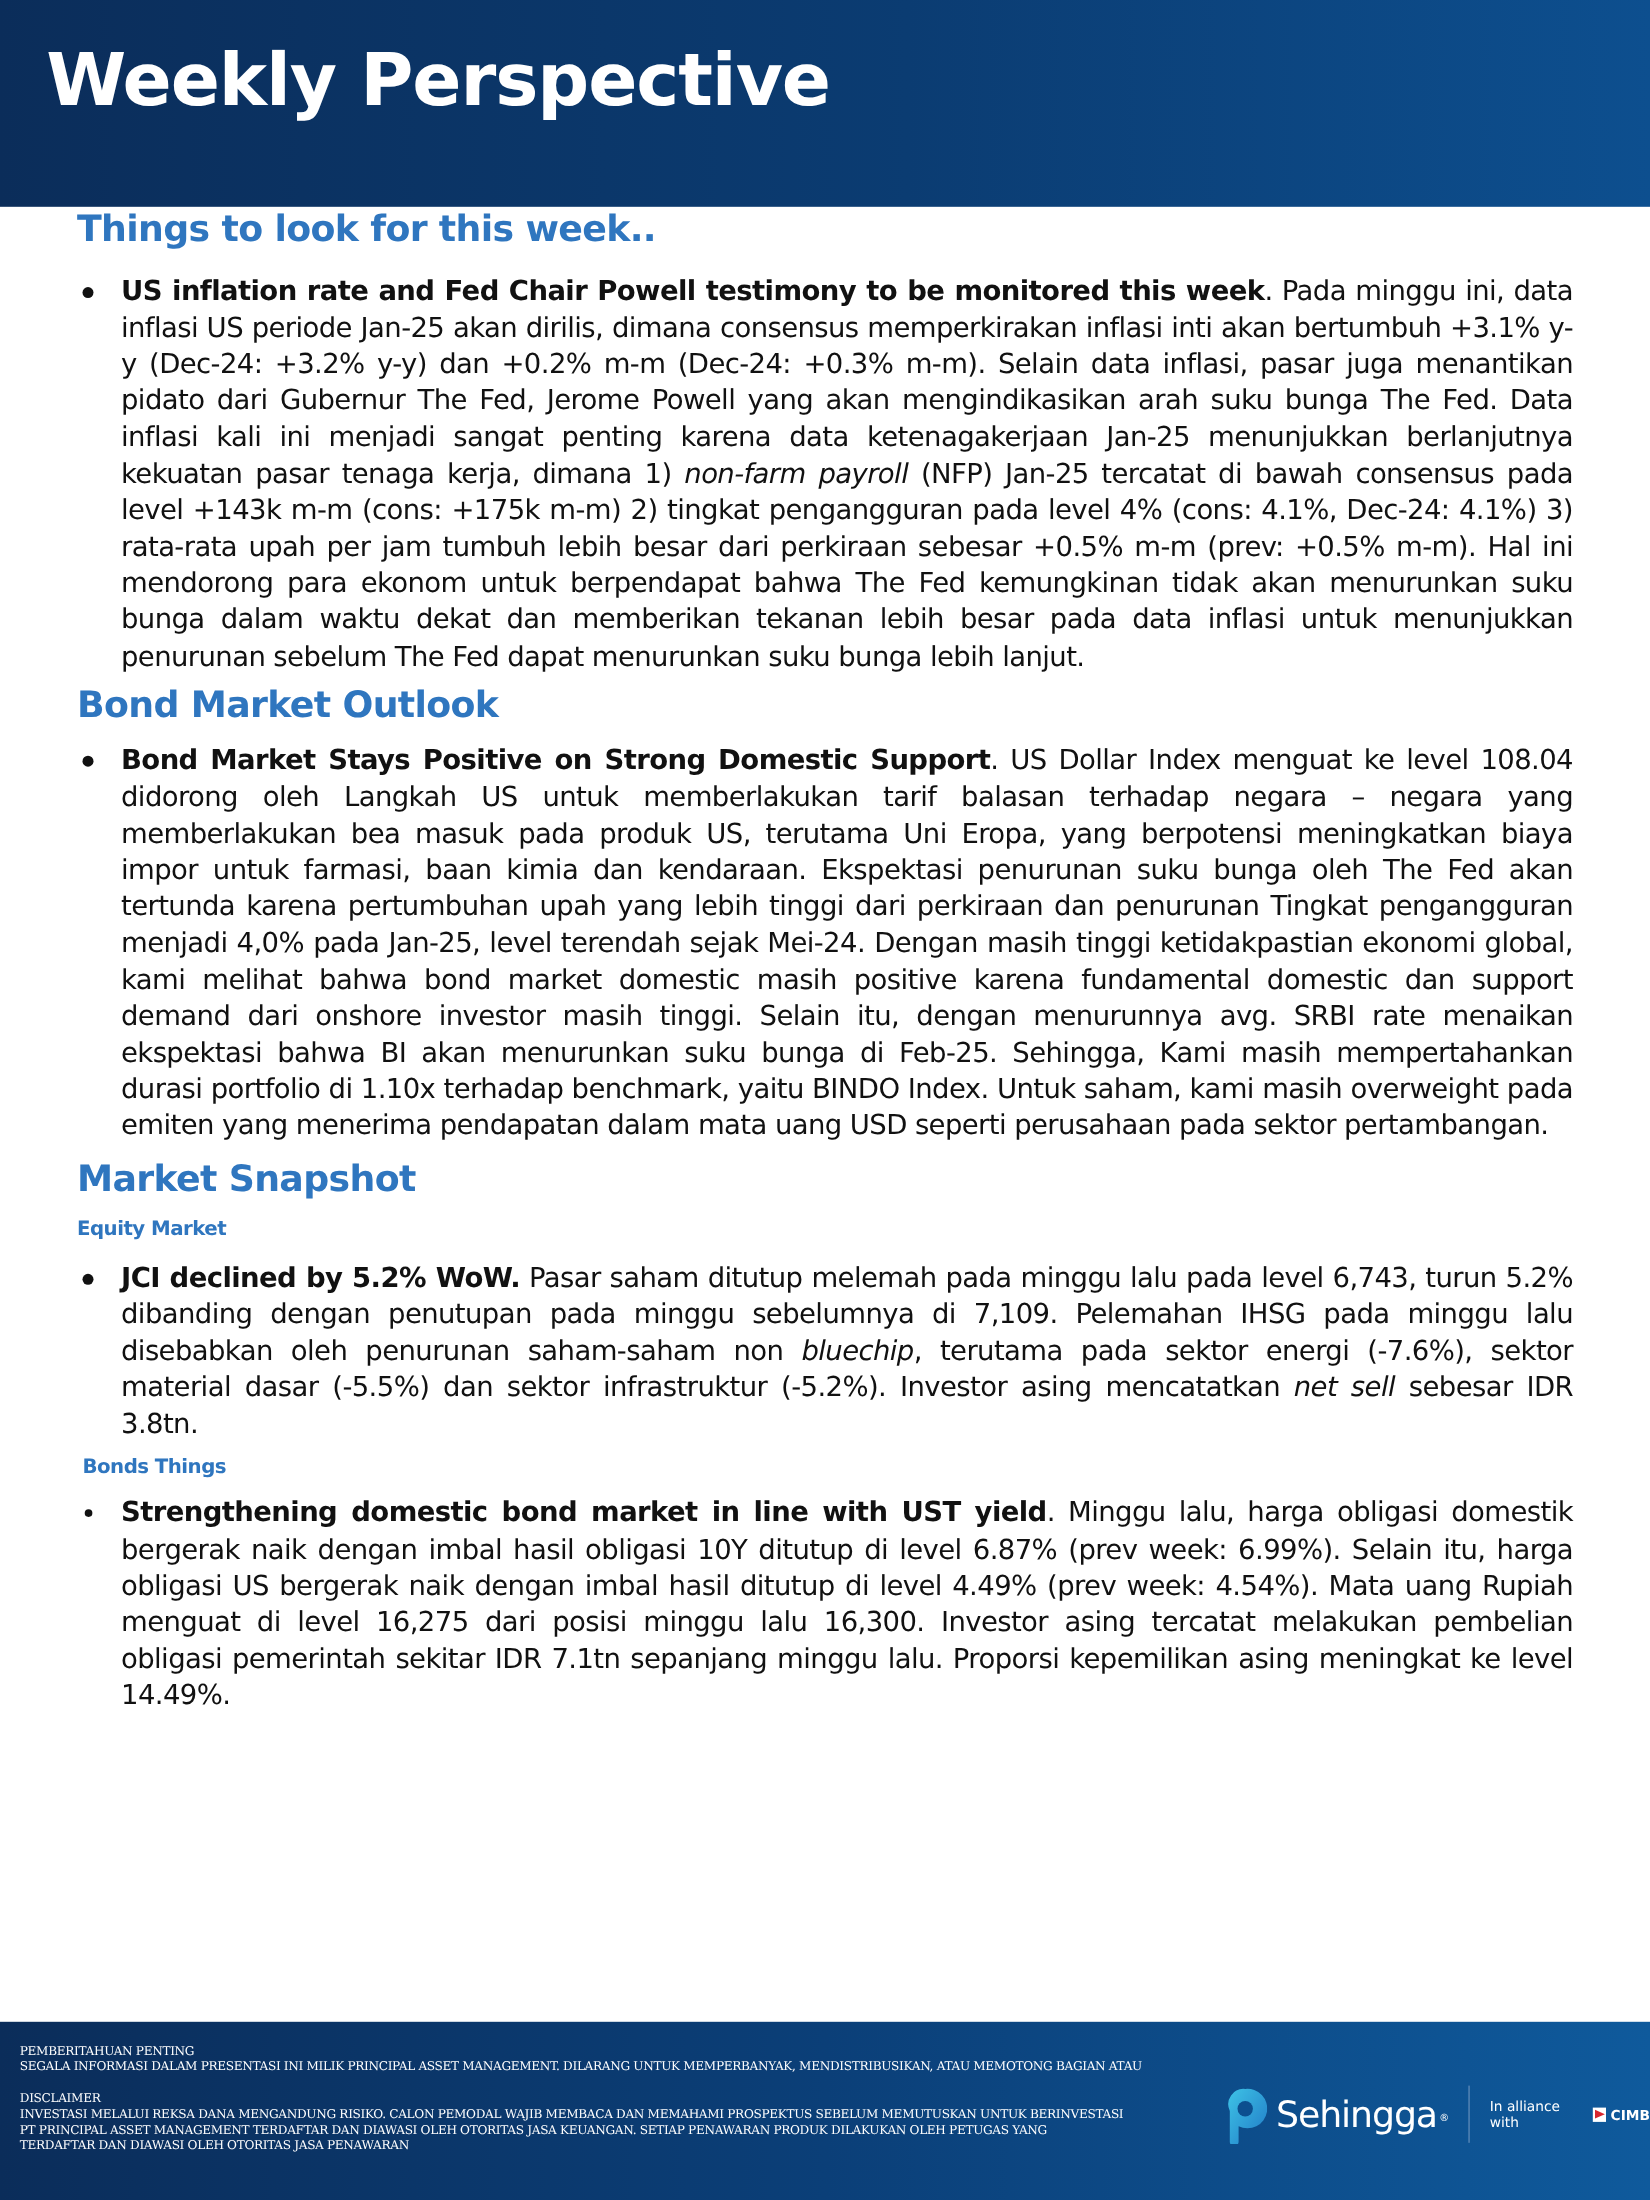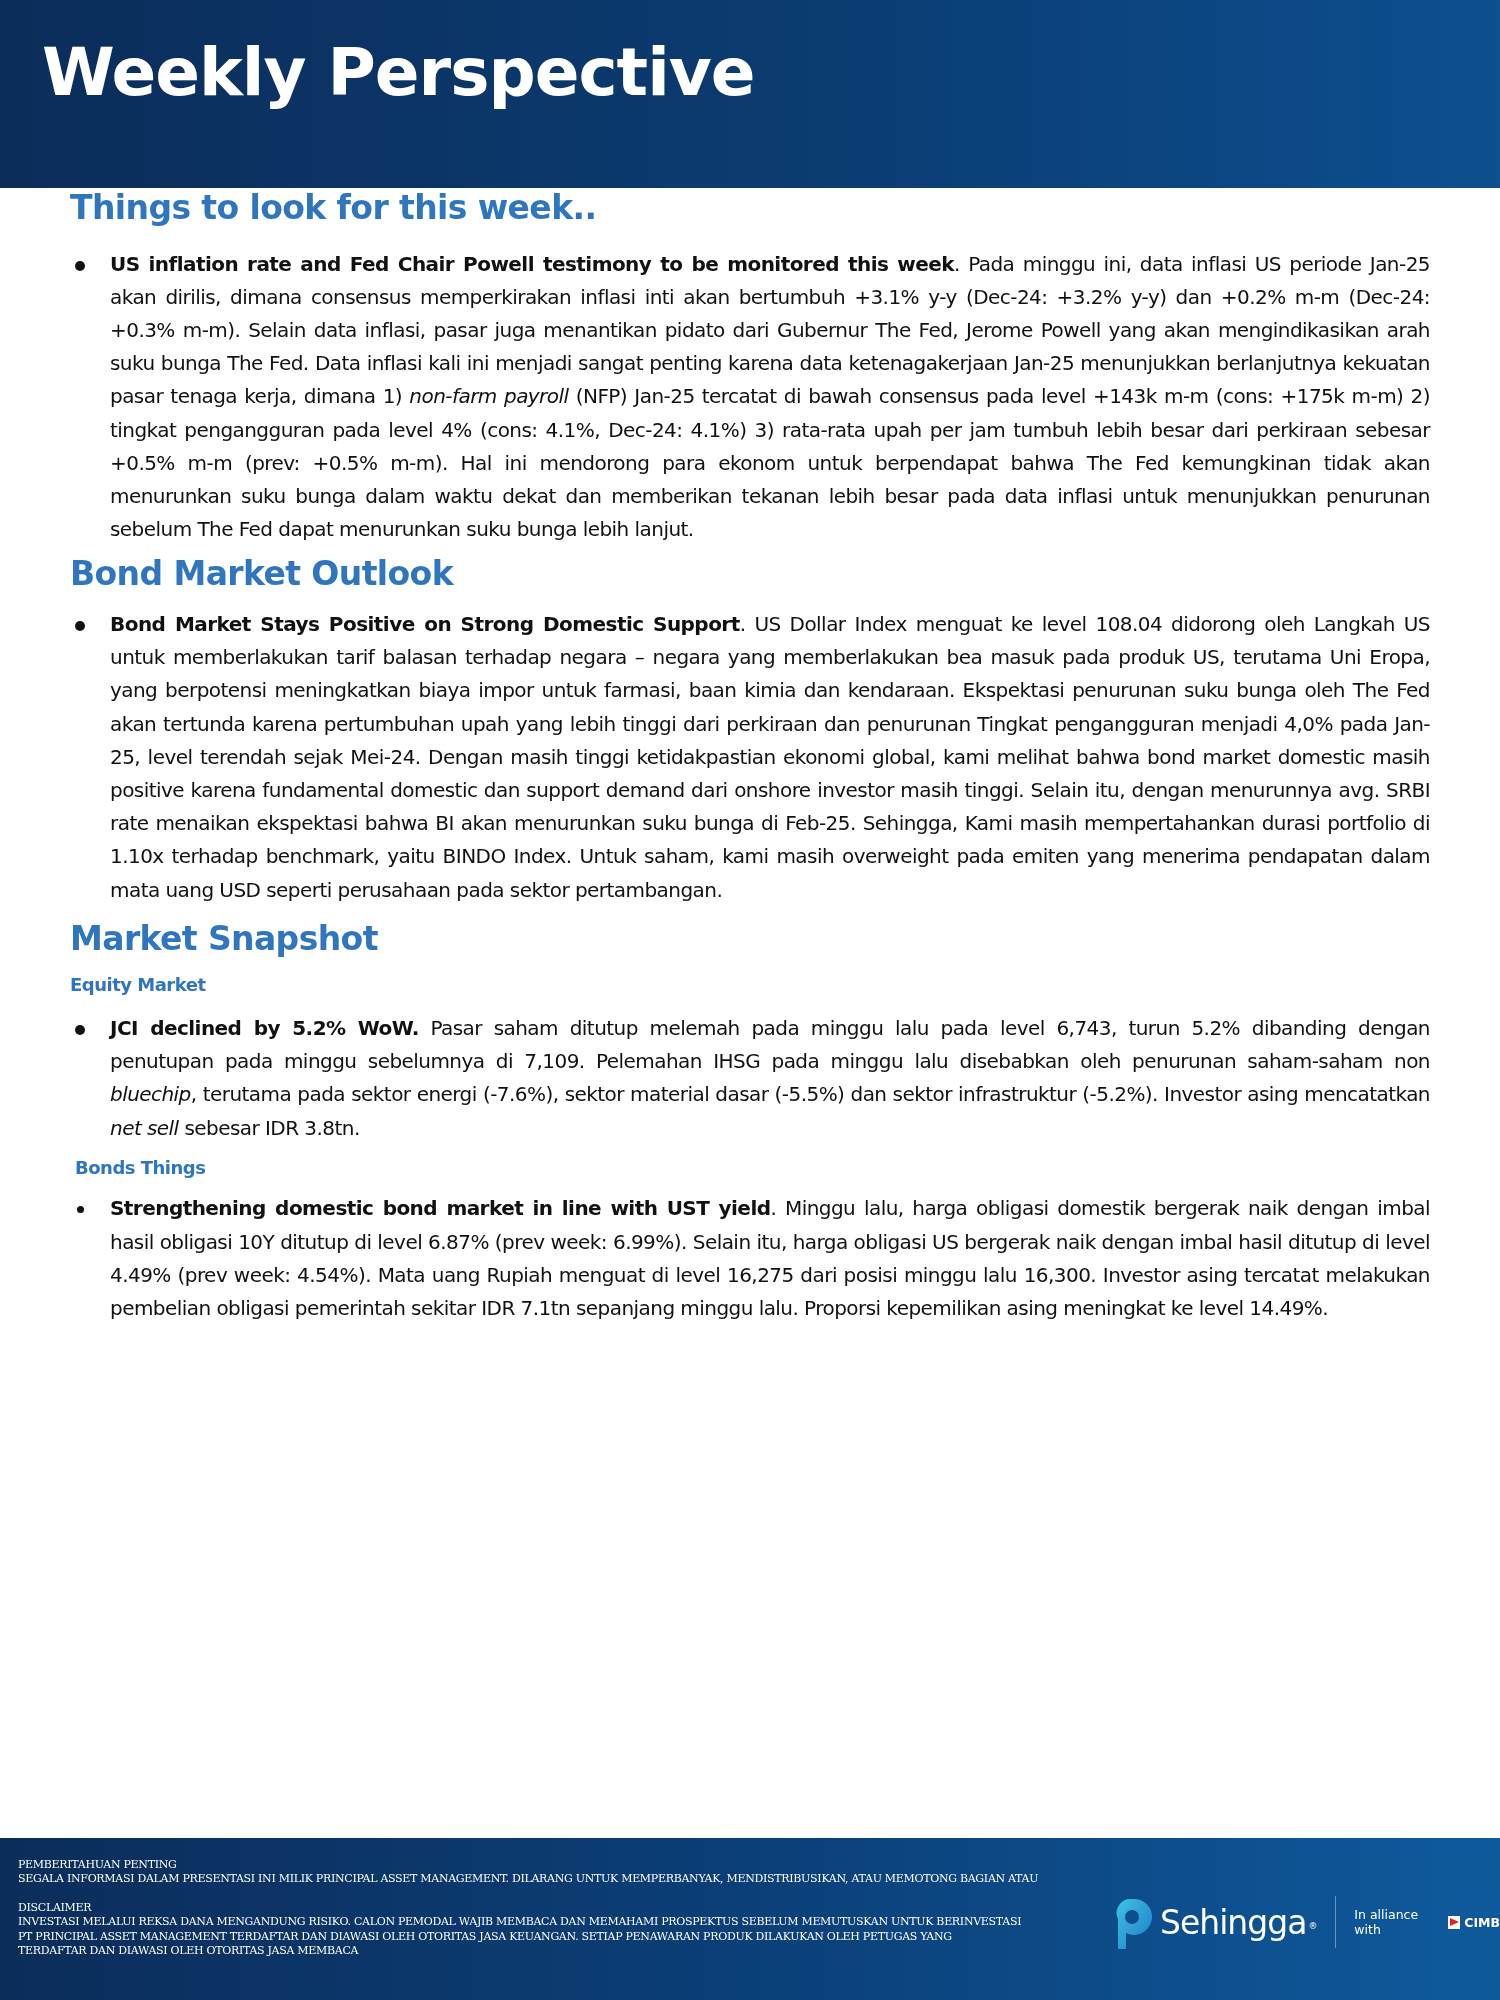--- a/index.html
+++ b/index.html
@@ -23,21 +23,21 @@
     font-family: "DejaVu Sans", sans-serif; font-weight: bold;
     color: #2f76bf; font-size: 33px; letter-spacing: -0.6px; line-height: 1.2;
   }
   .sub-title {
     font-family: "DejaVu Sans", sans-serif; color: #2f76bf;
     font-size: 18px; letter-spacing: -0.5px; line-height: 1.2;
   }
 
   .bullet {
     position: relative; padding-left: 40px;
-    font-size: 20px; line-height: 33.2px; text-align: justify;
+    font-size: 25px; line-height: 33.2px; text-align: justify;
     letter-spacing: -0.55px; color: #111;
   }
   .bullet .dot {
     position: absolute; left: 5px; top: 13px; width: 10px; height: 10px;
     border-radius: 50%; background: #111;
   }
   .bullet .dot.small { width: 7px; height: 7px; top: 14px; left: 7px; }
   .bullet b { font-weight: bold; }
   .bullet i { font-style: italic; }
 
@@ -115,21 +115,21 @@
 </div>
 
 <div class="footer">
   <div class="notes">
     <div>PEMBERITAHUAN PENTING</div>
     <div>SEGALA INFORMASI DALAM PRESENTASI INI MILIK PRINCIPAL ASSET MANAGEMENT. DILARANG UNTUK MEMPERBANYAK, MENDISTRIBUSIKAN, ATAU MEMOTONG BAGIAN ATAU</div>
     <div class="gap"></div>
     <div>DISCLAIMER</div>
     <div>INVESTASI MELALUI REKSA DANA MENGANDUNG RISIKO. CALON PEMODAL WAJIB MEMBACA DAN MEMAHAMI PROSPEKTUS SEBELUM MEMUTUSKAN UNTUK BERINVESTASI</div>
     <div>PT PRINCIPAL ASSET MANAGEMENT TERDAFTAR DAN DIAWASI OLEH OTORITAS JASA KEUANGAN. SETIAP PENAWARAN PRODUK DILAKUKAN OLEH PETUGAS YANG</div>
-    <div>TERDAFTAR DAN DIAWASI OLEH OTORITAS JASA MEMBACA</div>
+    <div>TERDAFTAR DAN DIAWASI OLEH OTORITAS JASA PENAWARAN</div>
   </div>
 
   <div class="logo">
     <span class="logo-mark">
       <svg width="40" height="52" viewBox="0 0 40 52">
         <defs>
           <linearGradient id="pg" x1="0" y1="0" x2="1" y2="1">
             <stop offset="0" stop-color="#3ec3e6"></stop>
             <stop offset="1" stop-color="#1f79c6"></stop>
           </linearGradient>

